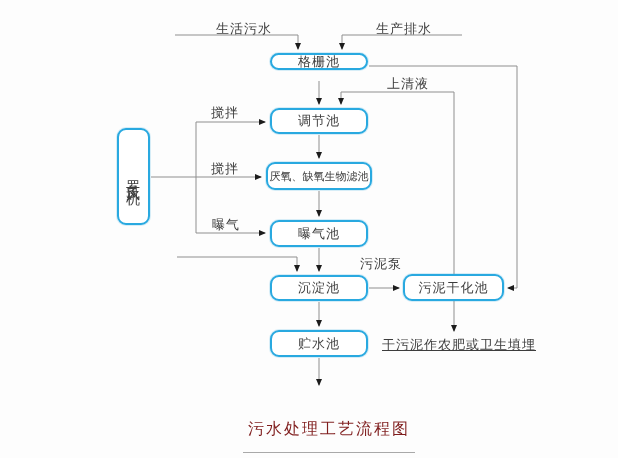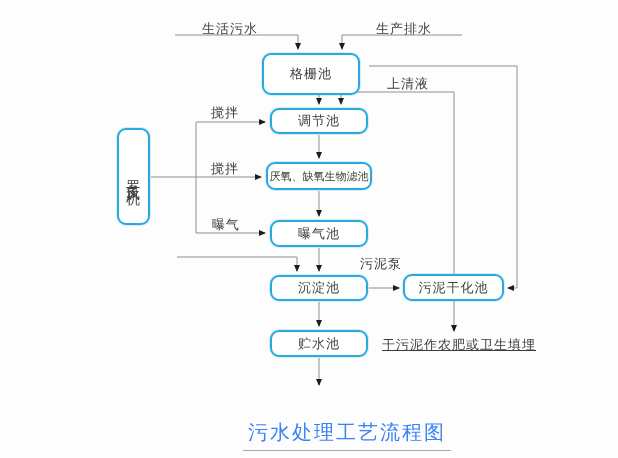--- a/index.html
+++ b/index.html
@@ -24,22 +24,22 @@
     font-size:13px;letter-spacing:1px;color:var(--text);
     box-shadow:0 0 0 1px rgba(41,169,224,0.18);
   }
   .node.small{font-size:11px;letter-spacing:0;}
   .node.vertical{
     writing-mode:vertical-rl;text-orientation:upright;
     letter-spacing:4px;font-size:14px;
   }
   .lbl{position:absolute;font-size:13px;color:var(--text);letter-spacing:1px;white-space:nowrap;}
   .title{
-    position:absolute;font-size:20px;letter-spacing:2px;color:#3b82f6;
-    border-bottom:1px solid #a9a9a9;padding:0 5px 4px 5px;white-space:nowrap;
+    position:absolute;font-size:16px;letter-spacing:2px;color:#7f1d1d;
+    border-bottom:1px solid #a9a9a9;padding:0 5px 12px 5px;white-space:nowrap;
   }
 </style>
 </head>
 <body>
 
 <div class="stage">
 
   <svg class="connectors" viewBox="0 0 618 458" xmlns="http://www.w3.org/2000/svg">
     <defs>
       <marker id="ah" markerWidth="8" markerHeight="8" refX="6" refY="3" orient="auto" markerUnits="userSpaceOnUse">
@@ -58,30 +58,30 @@
     <polyline points="319,358 319,385" marker-end="url(#ah)"></polyline>
     <polyline points="369,288 399,288" marker-end="url(#ah)"></polyline>
     <polyline points="369,66 517,66 517,288 508,288" marker-end="url(#ah)"></polyline>
     <polyline points="454,301 454,331" marker-end="url(#ah)"></polyline>
     <polyline points="151,177 261,177" marker-end="url(#ah)"></polyline>
     <polyline points="196,122 196,233"></polyline>
     <polyline points="196,122 265,122" marker-end="url(#ah)"></polyline>
     <polyline points="196,233 265,233" marker-end="url(#ah)"></polyline>
   </svg>
 
-  <div class="node" style="left:262px;top:53px;width:98px;height:42px;">格栅池</div>
+  <div class="node" style="left:270px;top:53px;width:98px;height:17px;">格栅池</div>
   <div class="node" style="left:270px;top:108px;width:98px;height:26px;">调节池</div>
   <div class="node" style="left:270px;top:220px;width:98px;height:27px;">曝气池</div>
   <div class="node small" style="left:266px;top:162px;width:106px;height:28px;">厌氧、缺氧生物滤池</div>
   <div class="node" style="left:403px;top:274px;width:101px;height:27px;">污泥干化池</div>
   <div class="node" style="left:270px;top:275px;width:98px;height:26px;">沉淀池</div>
   <div class="node" style="left:270px;top:330px;width:98px;height:27px;">贮水池</div>
   <div class="node vertical" style="left:117px;top:128px;width:33px;height:97px;">罗茨风机</div>
 
-  <div class="lbl" style="left:202px;top:20px;">生活污水</div>
+  <div class="lbl" style="left:216px;top:20px;">生活污水</div>
   <div class="lbl" style="left:376px;top:20px;">生产排水</div>
   <div class="lbl" style="left:387px;top:75px;">上清液</div>
   <div class="lbl" style="left:211px;top:104px;">搅拌</div>
   <div class="lbl" style="left:211px;top:160px;">搅拌</div>
   <div class="lbl" style="left:212px;top:216px;">曝气</div>
   <div class="lbl" style="left:360px;top:255px;">污泥泵</div>
   <div class="lbl" style="left:382px;top:336px;text-decoration:underline;">干污泥作农肥或卫生填埋</div>
 
   <div class="title" style="left:243px;top:419px;">污水处理工艺流程图</div>
 </div>

